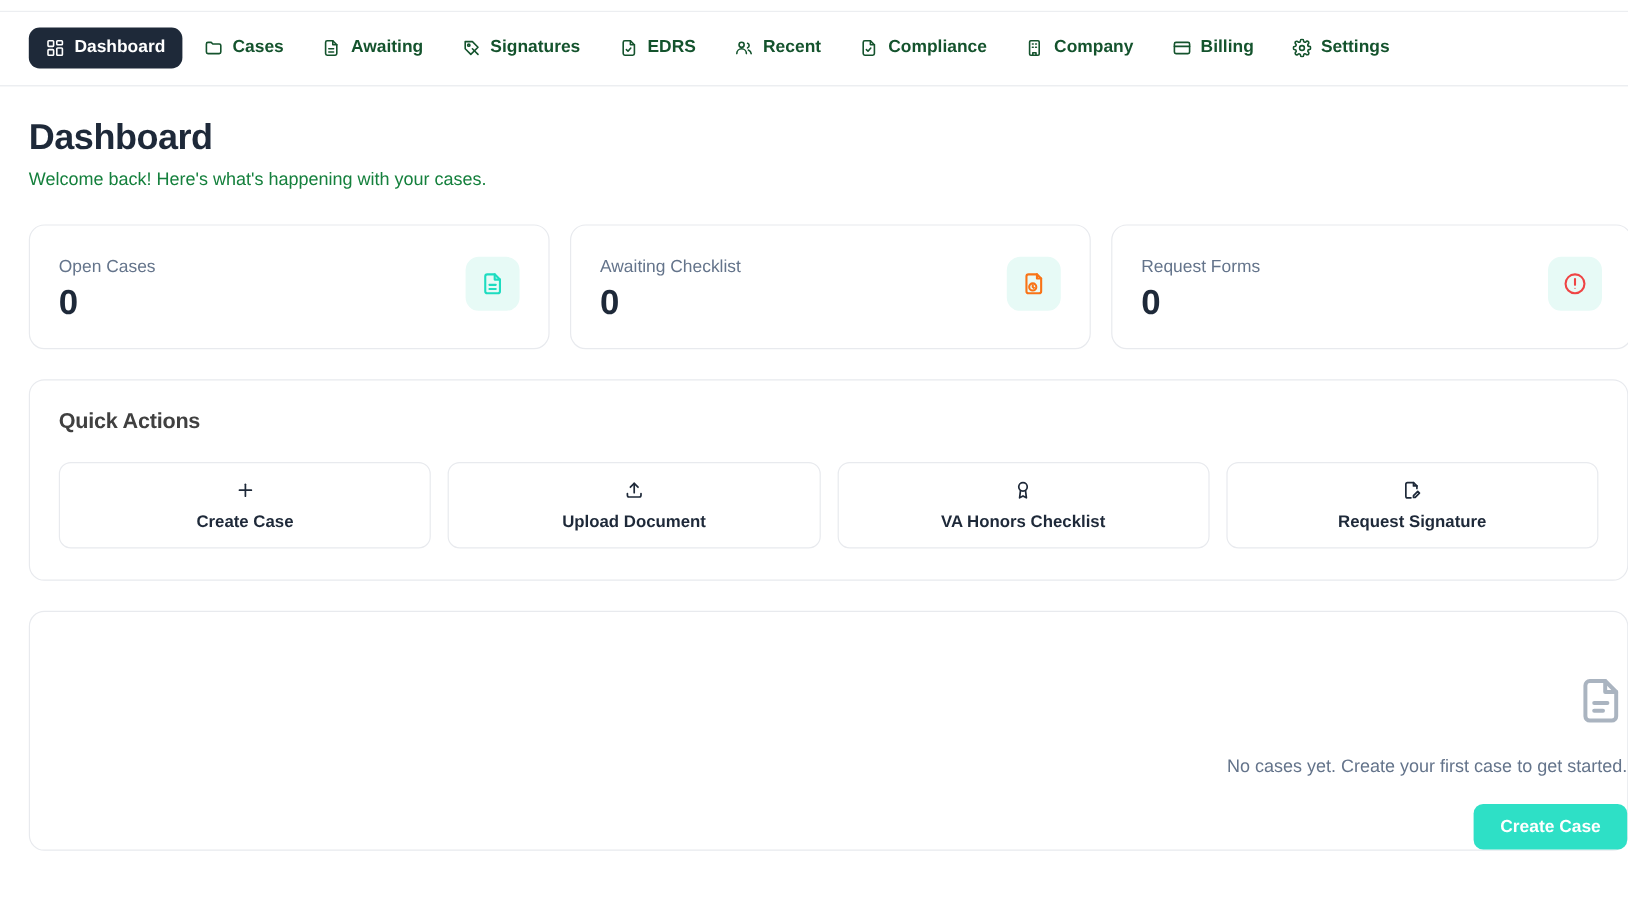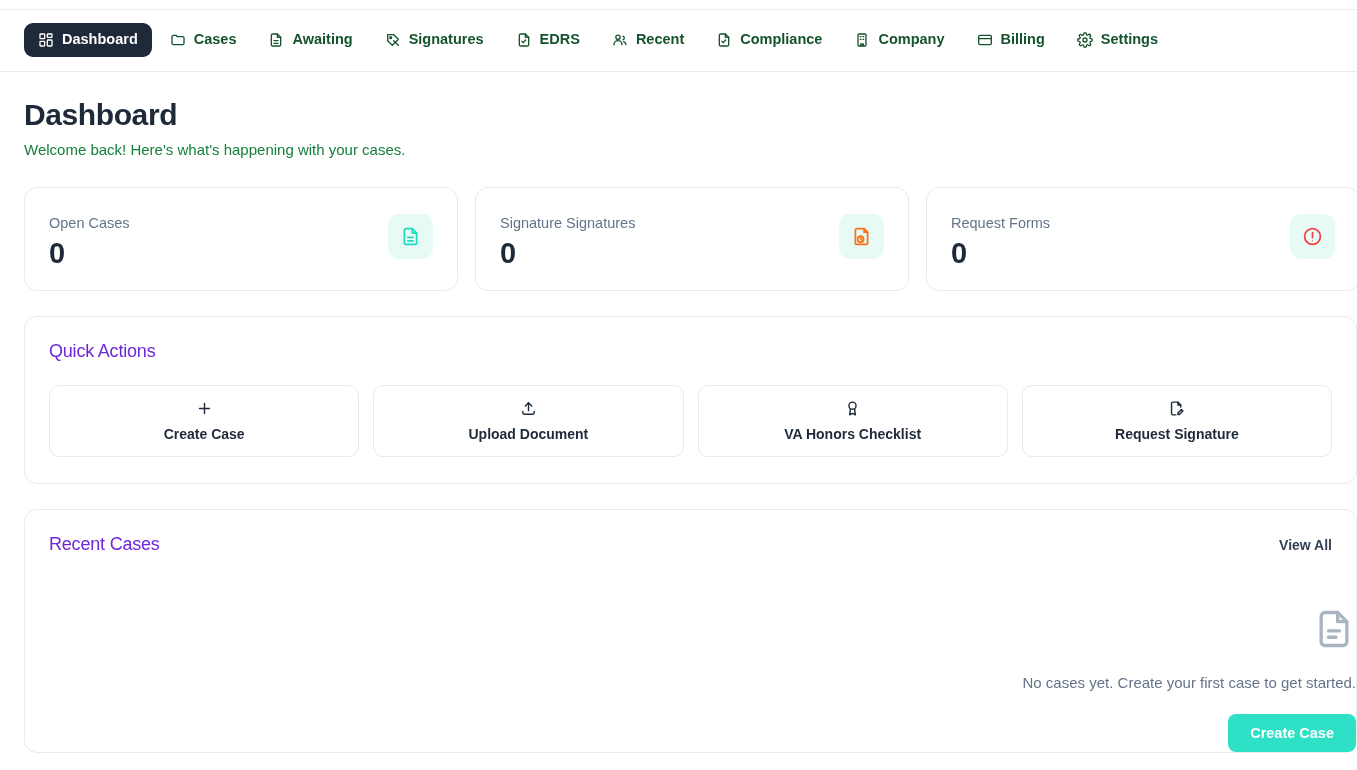--- a/index.html
+++ b/index.html
@@ -118,22 +118,22 @@
   
   .panel {
     border: 1px solid #e8eaee;
     border-radius: 13px;
     background: #ffffff;
     margin-top: 25px;
   }
   .panel-wide { width: 1333px; }
   .panel-title {
     font-size: 18px;
-    font-weight: 400;
-    color: #6d28d9;
+    font-weight: 700;
+    color: #404040;
     letter-spacing: -0.2px;
   }
 
   
   .qa-body { padding: 24px 24px 26px; }
   .qa-grid {
     display: flex;
     gap: 14px;
     margin-top: 23px;
   }
@@ -337,21 +337,21 @@
             <path d="M14 3H7a2 2 0 0 0-2 2v14a2 2 0 0 0 2 2h10a2 2 0 0 0 2-2V8z"></path>
             <path d="M14 3v5h5"></path>
             <line x1="9" y1="13" x2="15" y2="13"></line>
             <line x1="9" y1="17" x2="15" y2="17"></line>
           </svg>
       </div>
     </div>
 
     <div class="stat-card">
       <div class="stat-left">
-        <div class="stat-label">Signature Signatures</div>
+        <div class="stat-label">Awaiting Checklist</div>
         <div class="stat-value">0</div>
       </div>
       <div class="stat-icon">
         <svg width="21" height="21" viewBox="0 0 24 24" fill="none" stroke="#f97316" stroke-width="2" stroke-linecap="round" stroke-linejoin="round">
             <path d="M15 3H7a2 2 0 0 0-2 2v14a2 2 0 0 0 2 2h10a2 2 0 0 0 2-2V7z"></path>
             <path d="M15 3v4h4"></path>
             <circle cx="11" cy="15" r="3.4"></circle>
             <path d="M11 13.4V15l1.1.9"></path>
           </svg>
       </div>
@@ -418,24 +418,20 @@
               </svg>
           </span>
           <span class="qa-label">Request Signature</span>
         </button>
 
       </div>
     </div>
   </section>
 
   <section class="panel panel-wide">
-    <div class="rc-head">
-      <div class="panel-title">Recent Cases</div>
-      <button class="view-all">View All</button>
-    </div>
 
     <div class="empty">
       <span class="empty-icon">
         <svg width="44" height="44" viewBox="0 0 24 24" fill="none" stroke="currentColor" stroke-width="1.8" stroke-linecap="round" stroke-linejoin="round">
             <path d="M14 3H7a2 2 0 0 0-2 2v14a2 2 0 0 0 2 2h10a2 2 0 0 0 2-2V8z"></path>
             <path d="M14 3v5h5"></path>
             <line x1="9" y1="13" x2="15" y2="13"></line>
             <line x1="9" y1="16.5" x2="13" y2="16.5"></line>
           </svg>
       </span>

